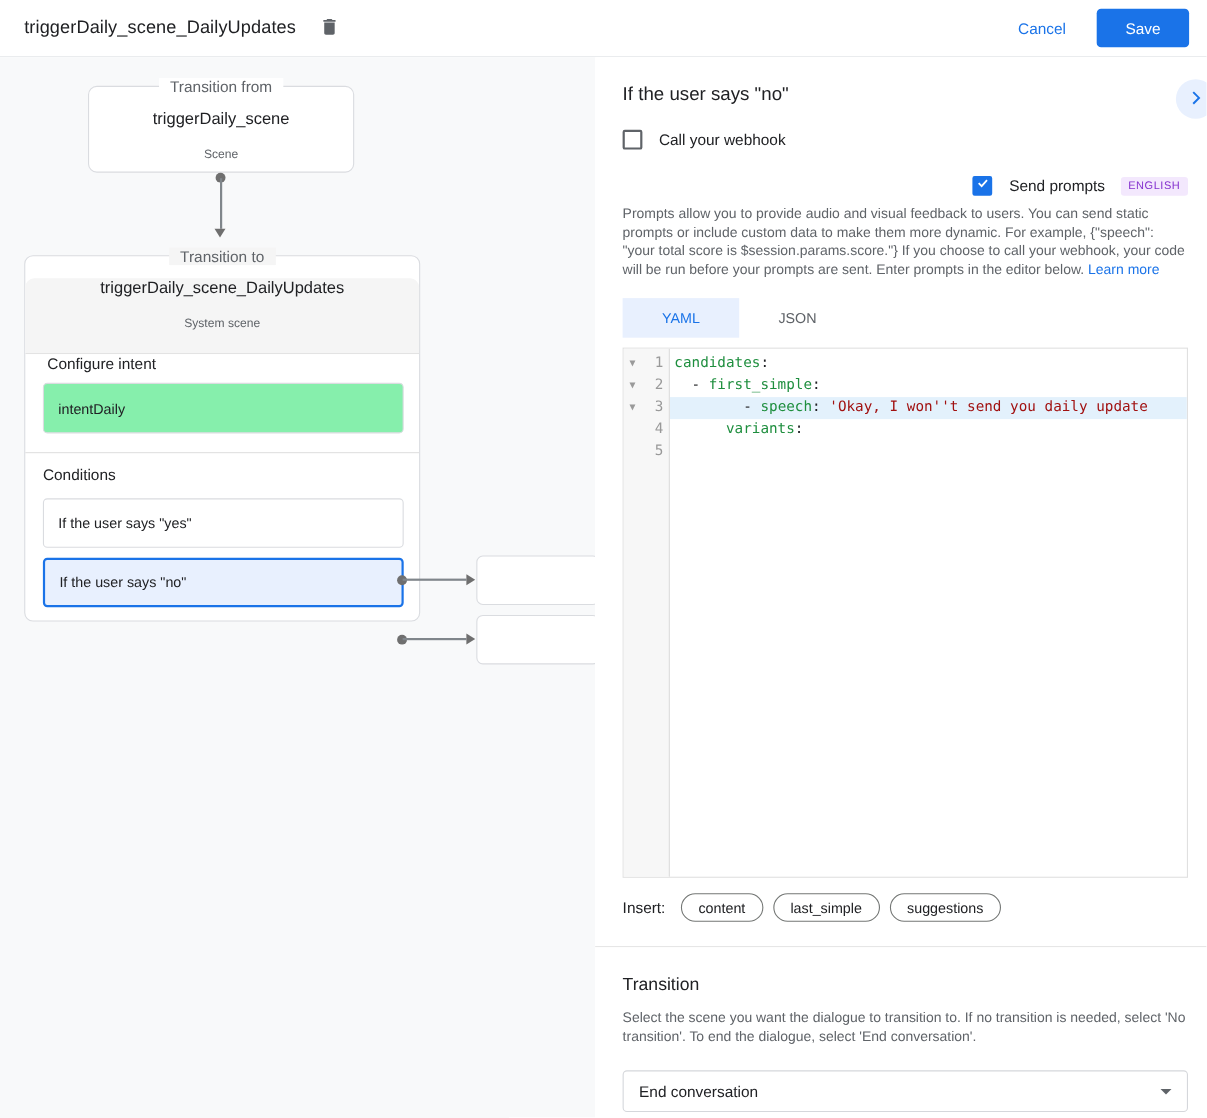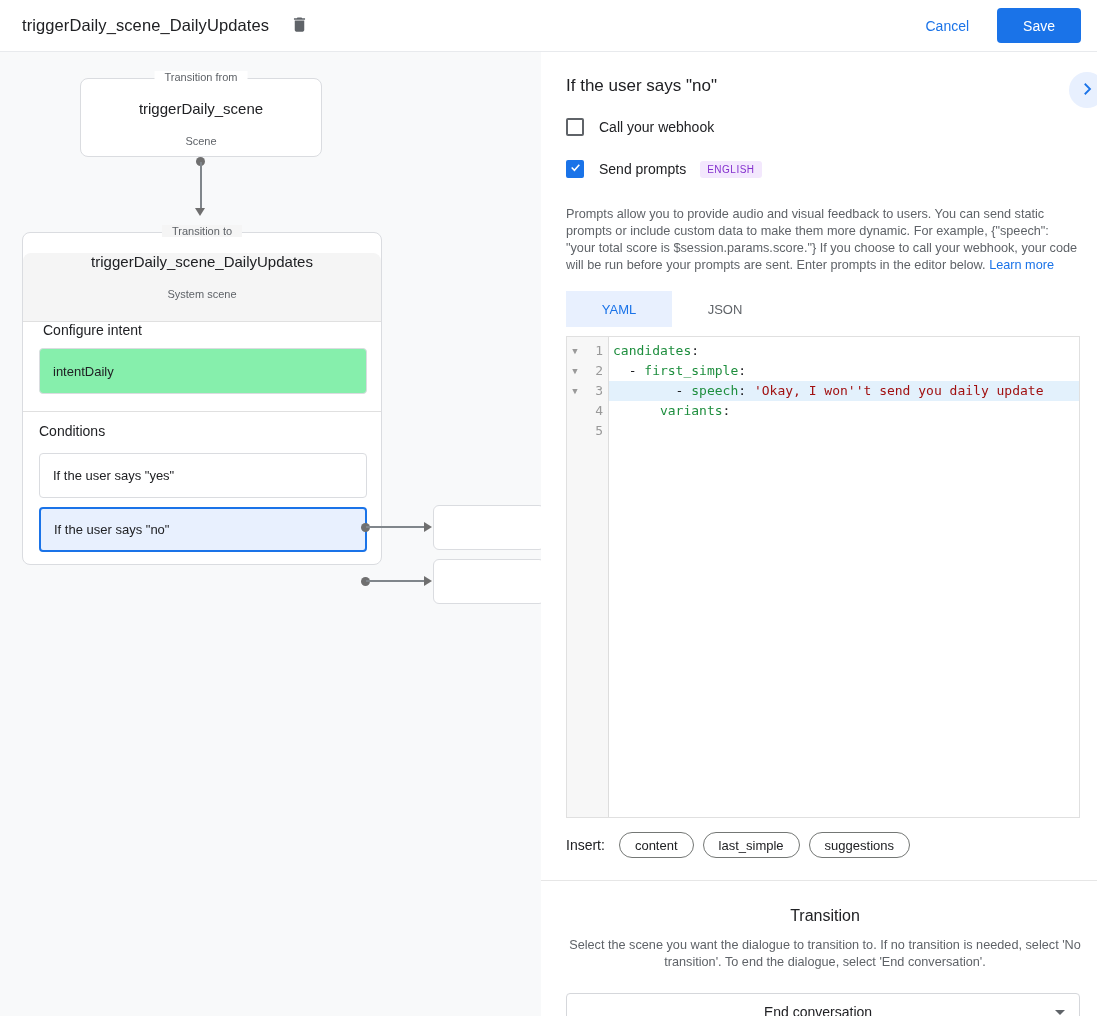--- a/index.html
+++ b/index.html
@@ -19,21 +19,21 @@
   .save-btn { background:#1a73e8; border:none; color:#fff; font-size:14px; font-weight:500;
     font-family:inherit; border-radius:4px; padding:4px 26px; height:35px; cursor:pointer; }
 
   
   .main { display:flex; height:964px; }
   .canvas { position:relative; width:541px; background:#f8f9fa; overflow:hidden; flex:none; }
   .panel { position:relative; flex:1; background:#fff; overflow:hidden; }
 
   
   .legend { position:absolute; top:-8px; left:50%; transform:translateX(-50%);
-    font-size:11px; color:#5f6368; padding:0 10px; white-space:nowrap; }
+    font-size:14px; color:#5f6368; padding:0 10px; white-space:nowrap; }
   .from-box { position:absolute; left:80px; top:26px; width:242px; height:79px;
     background:#fff; border:1px solid #dadce0; border-radius:8px; text-align:center; }
   .from-box .legend { background:#fff; }
   .scene-title { font-size:15px; color:#202124; margin-top:21px; }
   .scene-sub { font-size:11px; color:#5f6368; margin-top:18px; }
 
   .to-card { position:absolute; left:22px; top:180px; width:360px; height:333px;
     background:#fff; border:1px solid #dadce0; border-radius:8px; }
   .to-card-header { background:#f5f5f5; border-bottom:1px solid #e0e0e0; height:69px;
     border-radius:8px 8px 0 0; text-align:center; }
@@ -65,21 +65,21 @@
 
   
   .prompts-section { padding:24px 17px 22px 25px; border-bottom:1px solid #e6e6e6; }
   .panel-title { font-size:17px; font-weight:400; color:#202124; margin-bottom:22px; }
   .expand-btn { position:absolute; right:-8px; top:20px; width:36px; height:36px;
     border-radius:50%; background:#e8f0fe; border:none; display:flex; align-items:center;
     justify-content:center; cursor:pointer; }
   .expand-btn svg { width:18px; height:18px; stroke:#1a73e8; stroke-width:2.4; fill:none; }
 
   .check-row { display:flex; align-items:center; margin-bottom:24px; }
-  .check-row.prompts { margin-bottom:28px; }
+  .check-row.prompts { margin-bottom:8px;justify-content:flex-end; }
   .checkbox { width:18px; height:18px; border:2px solid #5f6368; border-radius:2px;
     background:#fff; flex:none; cursor:pointer; display:flex; align-items:center; justify-content:center; }
   .checkbox.checked { background:#1a73e8; border-color:#1a73e8; }
   .checkbox svg { width:13px; height:13px; stroke:#fff; stroke-width:2.6; fill:none; }
   .check-label { font-size:14px; font-weight:500; color:#202124; margin-left:15px; }
   .lang-badge { margin-left:14px; background:#f3e8fd; color:#8430ce; font-size:10px;
     font-weight:500; letter-spacing:.5px; padding:3px 7px; border-radius:3px; }
 
   .desc { font-size:12.7px; line-height:17px; color:#5f6368; margin-bottom:17px; max-width:522px; }
   .link { color:#1a73e8; text-decoration:none; cursor:pointer; }
@@ -104,21 +104,21 @@
   .tok-key { color:#1e8e3e; }
   .tok-str { color:#a11111; }
 
   .insert-row { display:flex; align-items:center; margin-top:14px; }
   .insert-label { font-size:14px; color:#202124; margin-right:14px; }
   .chip { border:1px solid #747775; border-radius:15px; background:#fff; color:#202124;
     font-size:13px; font-family:inherit; padding:4px 15px; margin-right:9px; height:26px;
     cursor:pointer; }
 
   
-  .transition-section { padding:26px 13px 0 25px;text-align:center; }
+  .transition-section { padding:26px 13px 0 25px; }
   .transition-title { font-size:16px; font-weight:400; color:#202124; margin-bottom:12px; }
   .transition-desc { font-size:12.7px; line-height:17px; color:#5f6368; max-width:522px;
     margin-bottom:22px; }
   .dropdown { width:514px; height:38px; border:1px solid #d5d7db; border-radius:4px;
     display:flex; align-items:center; padding:0 14px; font-size:14px; color:#202124;
     cursor:pointer; background:#fff; }
   .dropdown-value { flex:1; }
   .caret-down { width:0; height:0; border-left:5px solid transparent;
     border-right:5px solid transparent; border-top:5px solid #5f6368; }
 </style>

